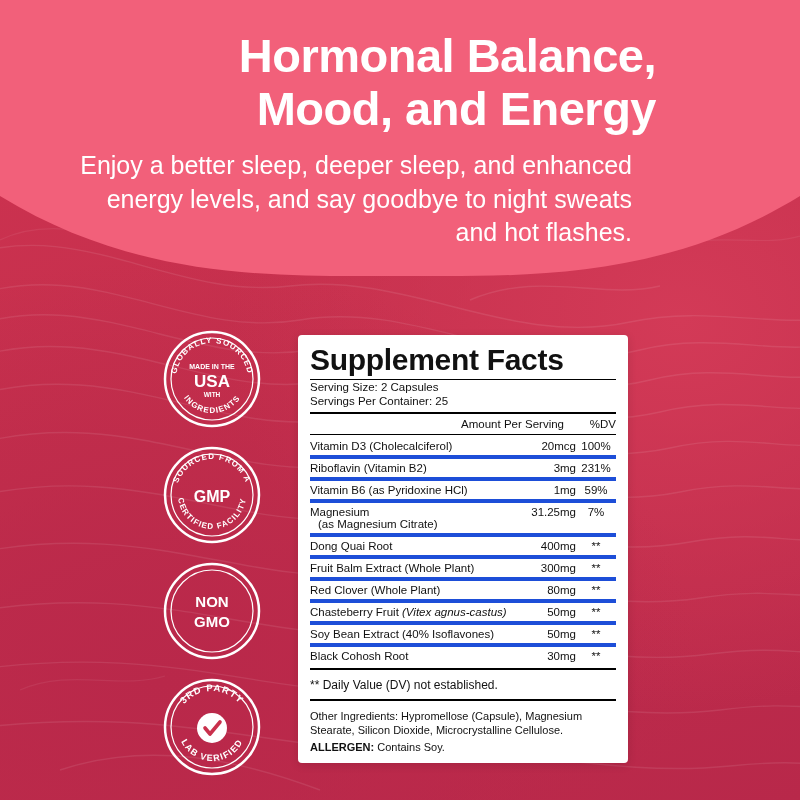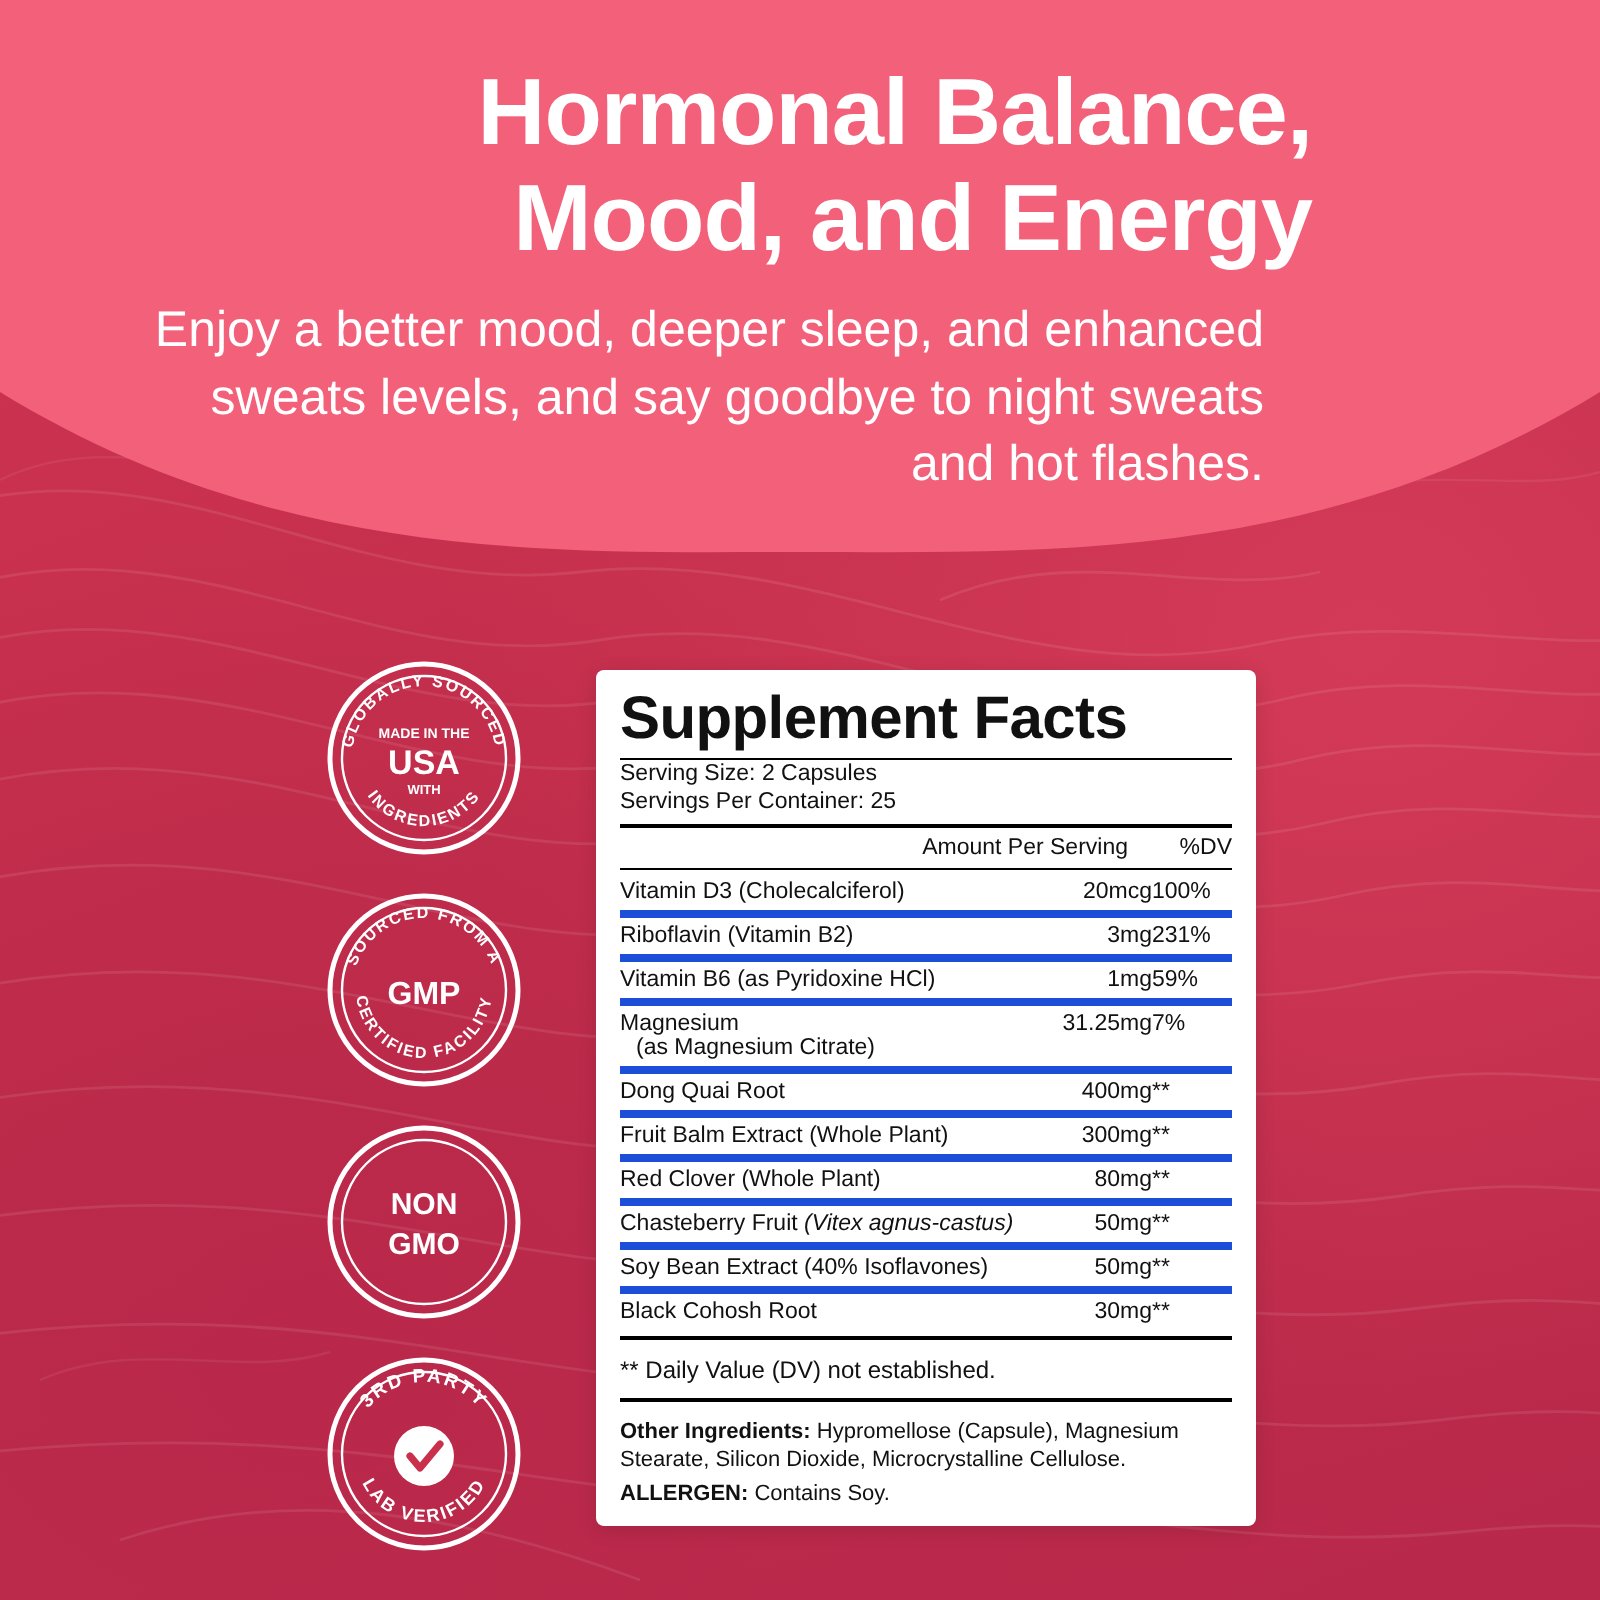--- a/index.html
+++ b/index.html
@@ -123,34 +123,34 @@
     font-size: 11.5px;
   }
   table.sf td {
     padding: 3px 0;
     vertical-align: top;
     border-bottom: 4px solid #1d4ed8;
   }
   table.sf tr.last td { border-bottom: none; }
   td.name { text-align: left; }
   td.amt { text-align: right; white-space: nowrap; padding-left: 6px; }
-  td.dv { text-align: left; width: 40px; white-space: nowrap; margin-top: 36px; }
+  td.dv { text-align: center; width: 40px; white-space: nowrap; margin-top: 36px; }
   .sub { display: block; padding-left: 8px; }
   .ital { font-style: italic; }
 
   .footnote {
     font-size: 12px;
     padding: 5px 0 4px 0;
   }
   .other {
     font-size: 11px;
     line-height: 1.3;
     padding-top: 5px;
   }
-  .other b { font-weight: bold; }
+  .other b { font-weight: normal; }
   .allergen { font-size: 11px; padding-top: 4px; }
 </style>
 </head>
 <body>
 
 <div class="page">
 
   <div class="topo">
     <svg width="800" height="800" viewBox="0 0 800 800" xmlns="http://www.w3.org/2000/svg">
       <g fill="none" stroke="#ffffff" stroke-width="1.4" opacity="0.55">
@@ -180,21 +180,21 @@
     <svg width="800" height="290" viewBox="0 0 800 290" xmlns="http://www.w3.org/2000/svg">
       <path d="M0,0 H800 V196 C660,282 520,276 400,276 C280,276 140,282 0,196 Z" fill="#f2607a"></path>
     </svg>
   </div>
 
   <div class="header-content">
     <div class="headline">
       <div>Hormonal Balance,</div>
       <div>Mood, and Energy</div>
     </div>
-    <div class="subhead">Enjoy a better mood, deeper sleep, and enhanced sweats levels, and say goodbye to night sweats and hot flashes.</div>
+    <div class="subhead">Enjoy a better sleep, deeper sleep, and enhanced energy levels, and say goodbye to night sweats and hot flashes.</div>
   </div>
 
   <div class="badges">
 
     <div class="badge">
       <svg width="104" height="104" viewBox="0 0 104 104" xmlns="http://www.w3.org/2000/svg">
         <defs>
           <path id="arcTop1" d="M 16,52 A 36,36 0 0 1 88,52"></path>
           <path id="arcBot1" d="M 18,52 A 34,34 0 0 0 86,52"></path>
         </defs>

